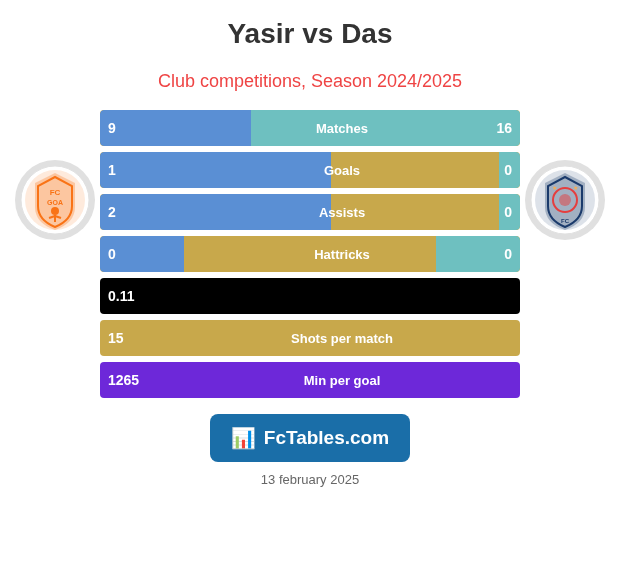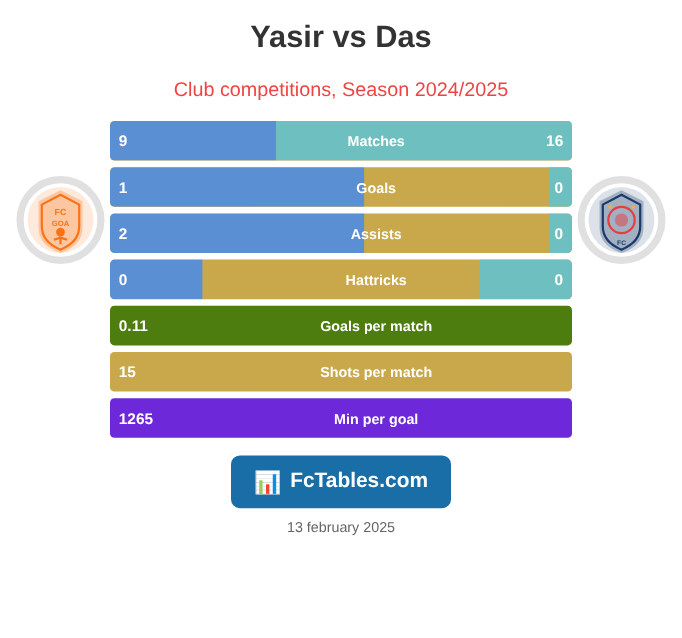--- a/index.html
+++ b/index.html
@@ -256,23 +256,22 @@
       <div class="stat-row">
         <div class="stat-bar-bg">
           <div class="stat-left-fill" style="width:20%;"></div>
           <div class="stat-right-fill" style="width:20%;"></div>
           <span class="stat-value-left">0</span>
           <span class="stat-label">Hattricks</span>
           <span class="stat-value-right">0</span>
         </div>
       </div>
       <div class="stat-row">
-        <div class="stat-bar-single" style="background:#4d7c0f;padding-left:24px;">
+        <div class="stat-bar-single" style="background:#000000;padding-left:24px;">
           <span class="stat-value-left">0.11</span>
-          <span class="stat-label">Goals per match</span>
         </div>
       </div>
       <div class="stat-row">
         <div class="stat-bar-single" style="background:#c8a84b;">
           <span class="stat-value-left">15</span>
           <span class="stat-label">Shots per match</span>
         </div>
       </div>
       <div class="stat-row">
         <div class="stat-bar-single" style="background:#6d28d9;padding-left:20px;">

